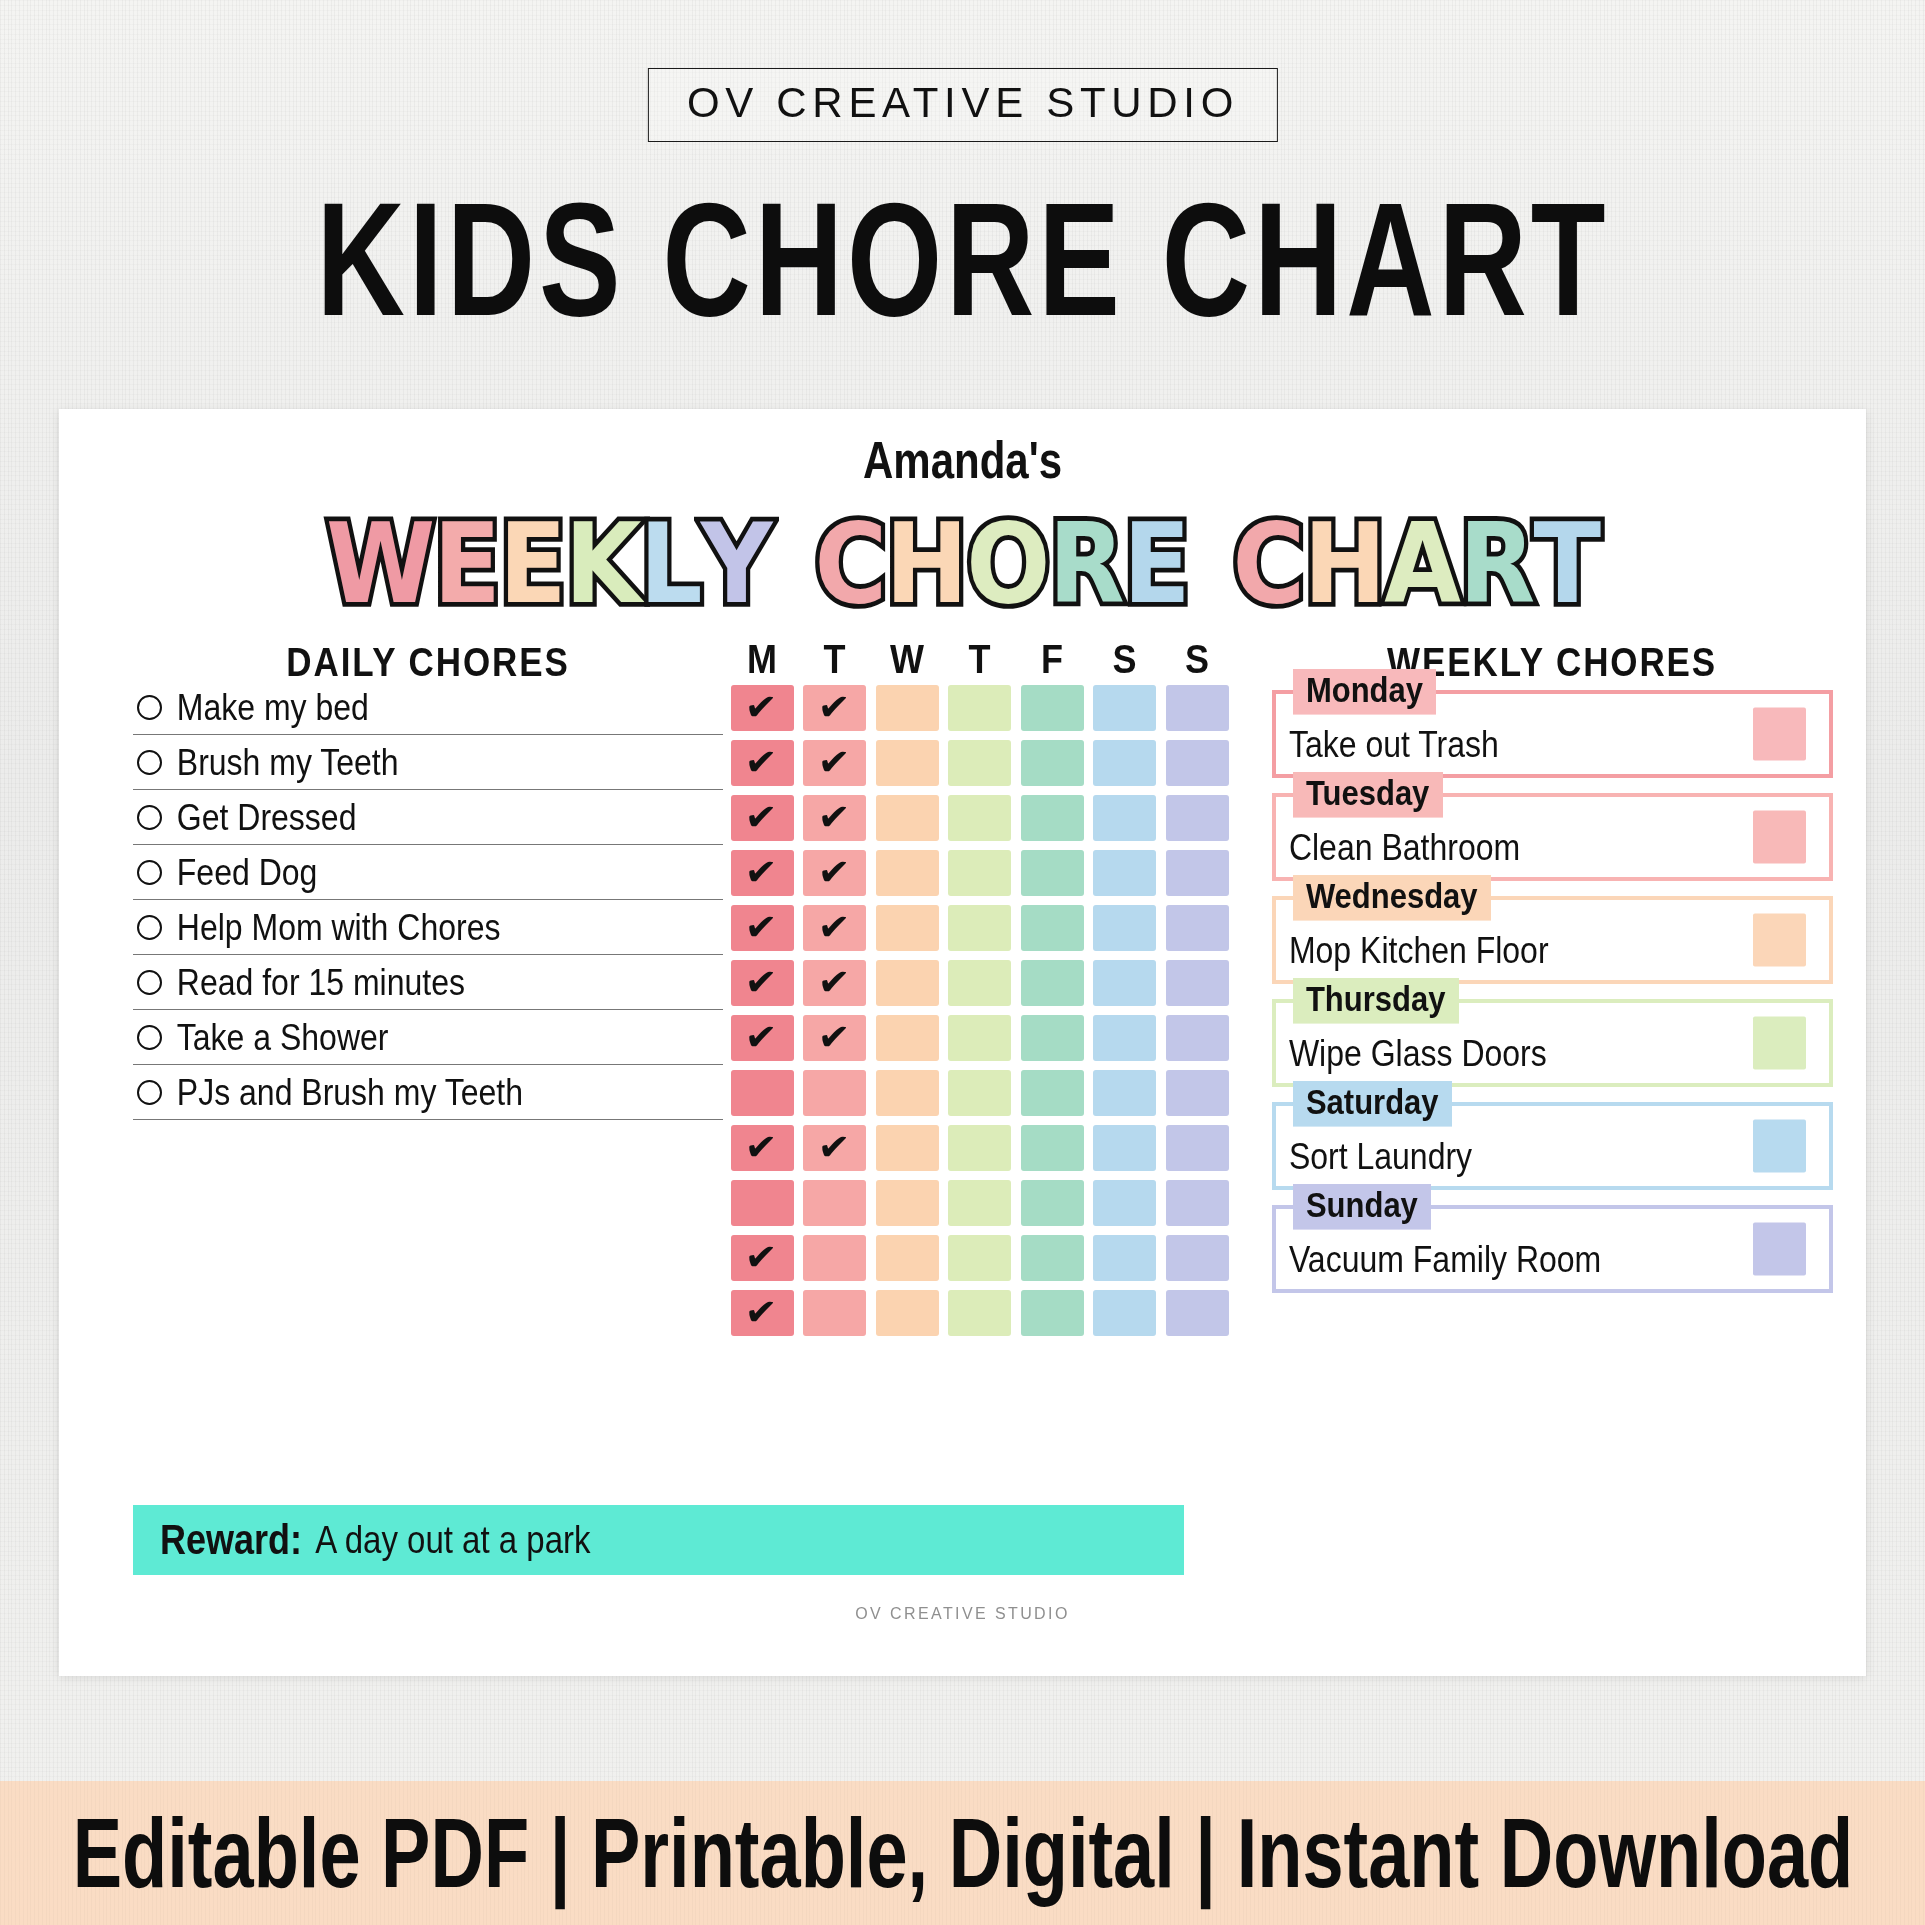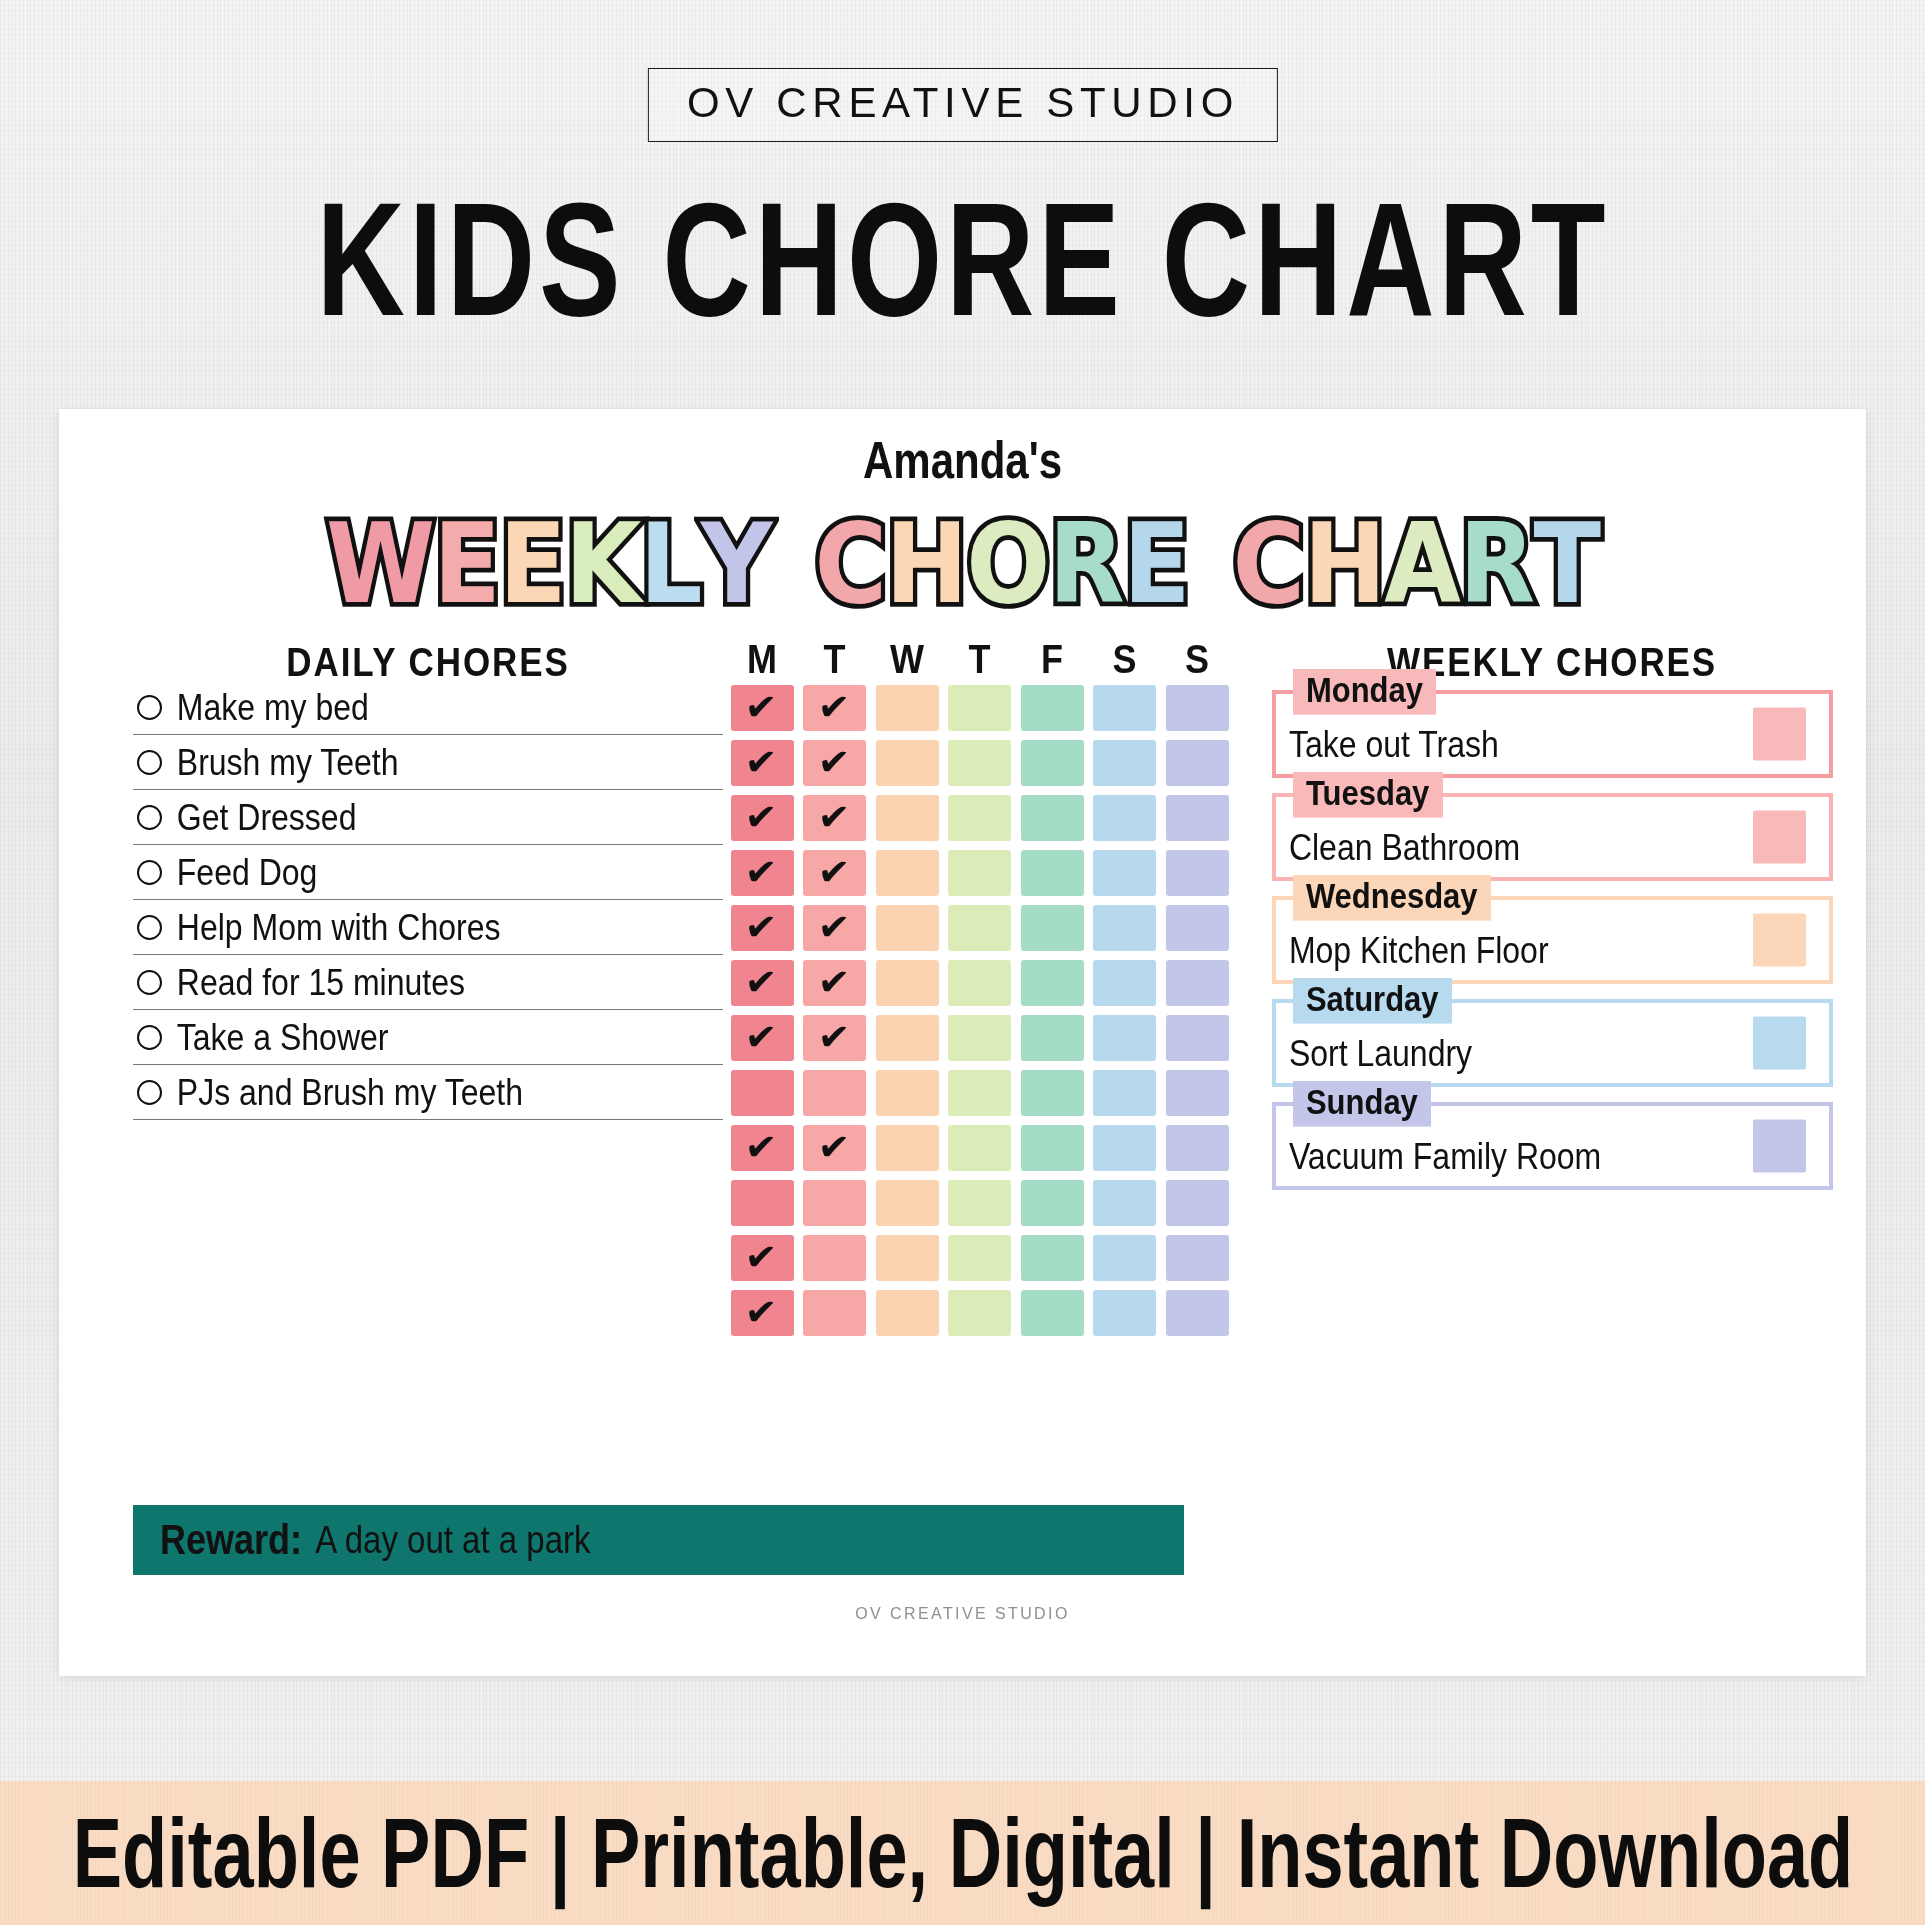--- a/index.html
+++ b/index.html
@@ -526,36 +526,41 @@
           <div class="weekly-card" style="border-color: rgb(248, 179, 178);">
             <div class="weekly-day" style="background: rgb(248, 185, 184);">Tuesday</div>
             <div class="weekly-task">Clean Bathroom</div>
             <div class="weekly-box" style="background: rgb(248, 185, 184);"></div>
           </div>
           <div class="weekly-card" style="border-color: rgb(251, 214, 184);">
             <div class="weekly-day" style="background: rgb(251, 214, 184);">Wednesday</div>
             <div class="weekly-task">Mop Kitchen Floor</div>
             <div class="weekly-box" style="background: rgb(251, 214, 184);"></div>
           </div>
+          <div class="weekly-card" style="border-color: rgb(219, 237, 190);">
+            <div class="weekly-day" style="background: rgb(219, 237, 190);">Thursday</div>
+            <div class="weekly-task">Wipe Glass Doors</div>
+            <div class="weekly-box" style="background: rgb(219, 237, 190);"></div>
+          </div>
           <div class="weekly-card" style="border-color: rgb(183, 218, 239);">
             <div class="weekly-day" style="background: rgb(183, 218, 239);">Saturday</div>
             <div class="weekly-task">Sort Laundry</div>
             <div class="weekly-box" style="background: rgb(183, 218, 239);"></div>
           </div>
           <div class="weekly-card" style="border-color: rgb(195, 198, 233);">
             <div class="weekly-day" style="background: rgb(195, 198, 233);">Sunday</div>
             <div class="weekly-task">Vacuum Family Room</div>
             <div class="weekly-box" style="background: rgb(195, 198, 233);"></div>
           </div>
         </div>
     </div>
 
   </div>
 
-  <div class="reward-bar" id="reward-bar" style="background: #0f766e;">
+  <div class="reward-bar" id="reward-bar" style="background: #5eead4;">
     <span class="reward-label">Reward:</span>
     <span class="reward-value">A day out at a park</span>
   </div>
 
   <div class="sheet-footer">OV CREATIVE STUDIO</div>
 </div>
 
 <div class="promo">
   <div class="promo-text">Editable PDF | Printable, Digital | Instant Download</div>
 </div>

